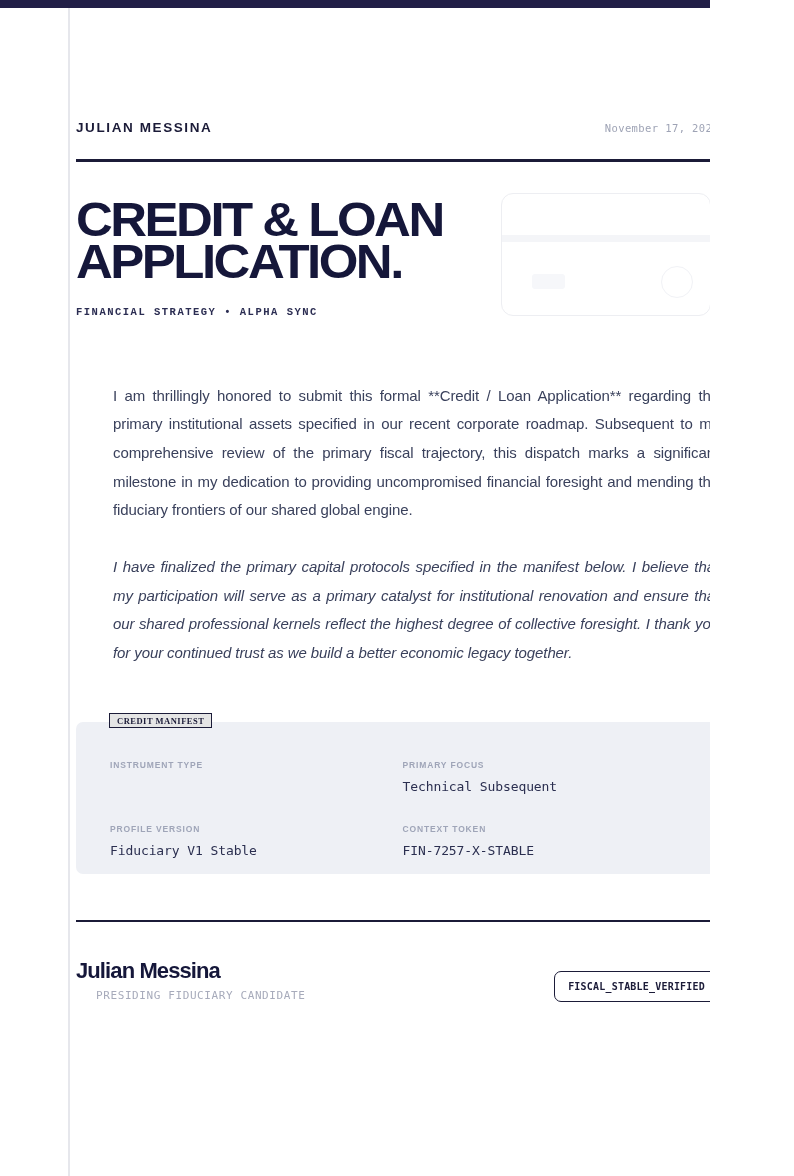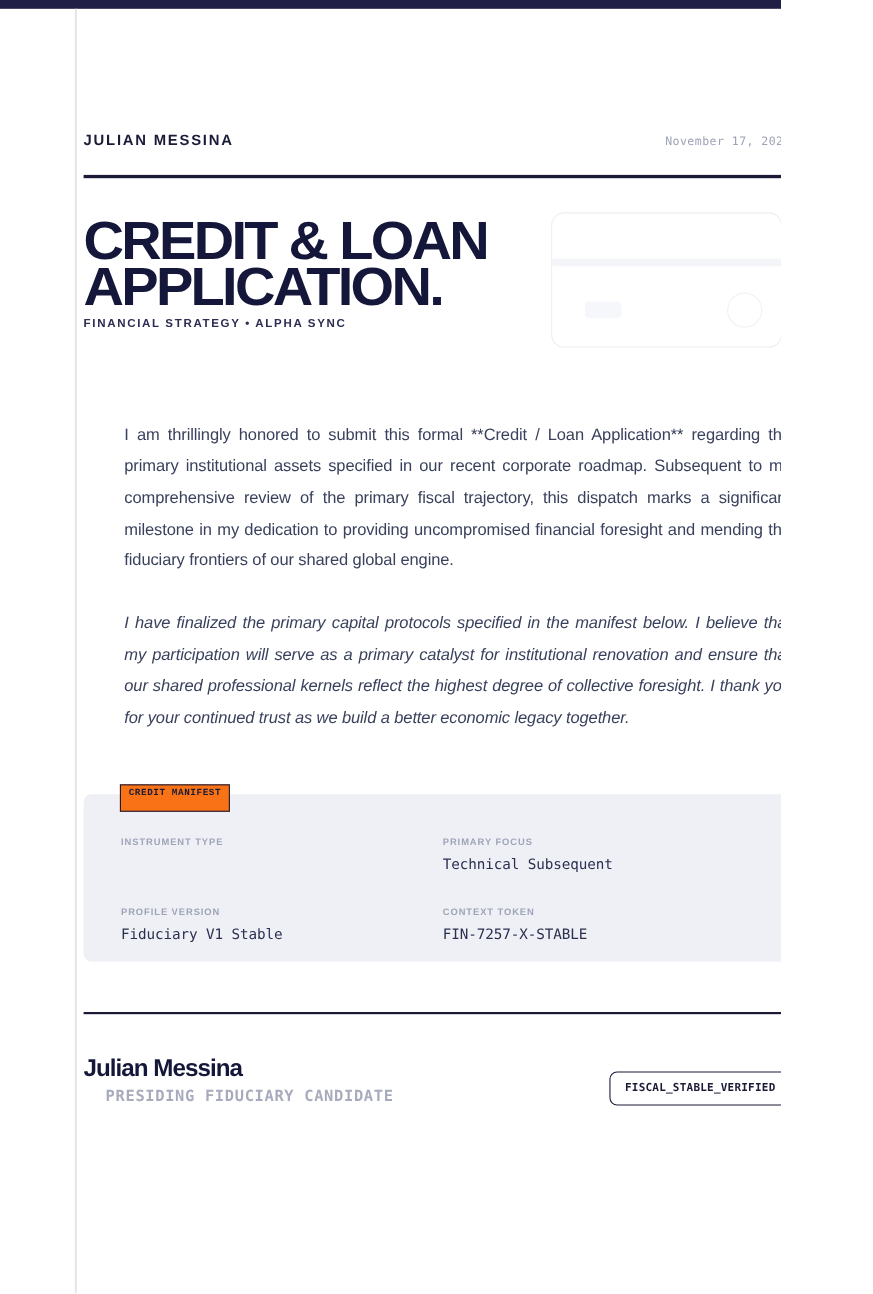--- a/index.html
+++ b/index.html
@@ -89,22 +89,22 @@
     line-height: 0.86;
     font-weight: 700;
     letter-spacing: -2.4px;
     color: #15173a;
     text-transform: uppercase;
     transform: scaleX(1.04);
     transform-origin: left center;
     max-width: 440px;
   }
   .doc-subtitle {
-    margin-top: 6px;
-    font-family: Liberation Sans, sans-serif;
+    margin-top: 24px;
+    font-family: Liberation Mono, monospace;
     font-size: 10.5px;
     font-weight: 700;
     letter-spacing: 1.5px;
     color: #2b2d52;
     text-transform: uppercase;
   }
 
   
   .deco-card {
     position: absolute;
@@ -163,24 +163,24 @@
   
   .manifest-wrap {
     position: relative;
     margin-top: 54px;
   }
   .manifest-badge {
     position: absolute;
     left: 33px;
     top: -9px;
     z-index: 3;
-    background: #f97316;
+    background: #e5e5e5;
     border: 1.4px solid #1b1b38;
-    padding: 2px 7px 11px;
-    font-family: Liberation Mono, monospace;
+    padding: 2px 7px 1px;
+    font-family: Liberation Serif, serif;
     font-size: 8.5px;
     font-weight: 700;
     letter-spacing: 0.5px;
     color: #1b1b38;
     text-transform: uppercase;
   }
   .manifest-panel {
     position: relative;
     width: 643px;
     background: #eef0f5;
@@ -225,22 +225,22 @@
   .sig-name {
     font-family: "Liberation Sans", sans-serif;
     font-size: 22px;
     font-weight: 700;
     letter-spacing: -0.9px;
     color: #15173a;
   }
   .sig-role {
     margin-top: 5px;
     font-family: "DejaVu Sans Mono", monospace;
-    font-size: 14px;
-    font-weight: 700;
+    font-size: 11px;
+    font-weight: 400;
     letter-spacing: 0.6px;
     color: #a7abbb;
     text-transform: uppercase;
     padding-left: 20px;
   }
   .verify-chip {
     border: 1.4px solid #1b1b38;
     border-radius: 7px;
     padding: 9px 13px;
     font-family: "DejaVu Sans Mono", monospace;

